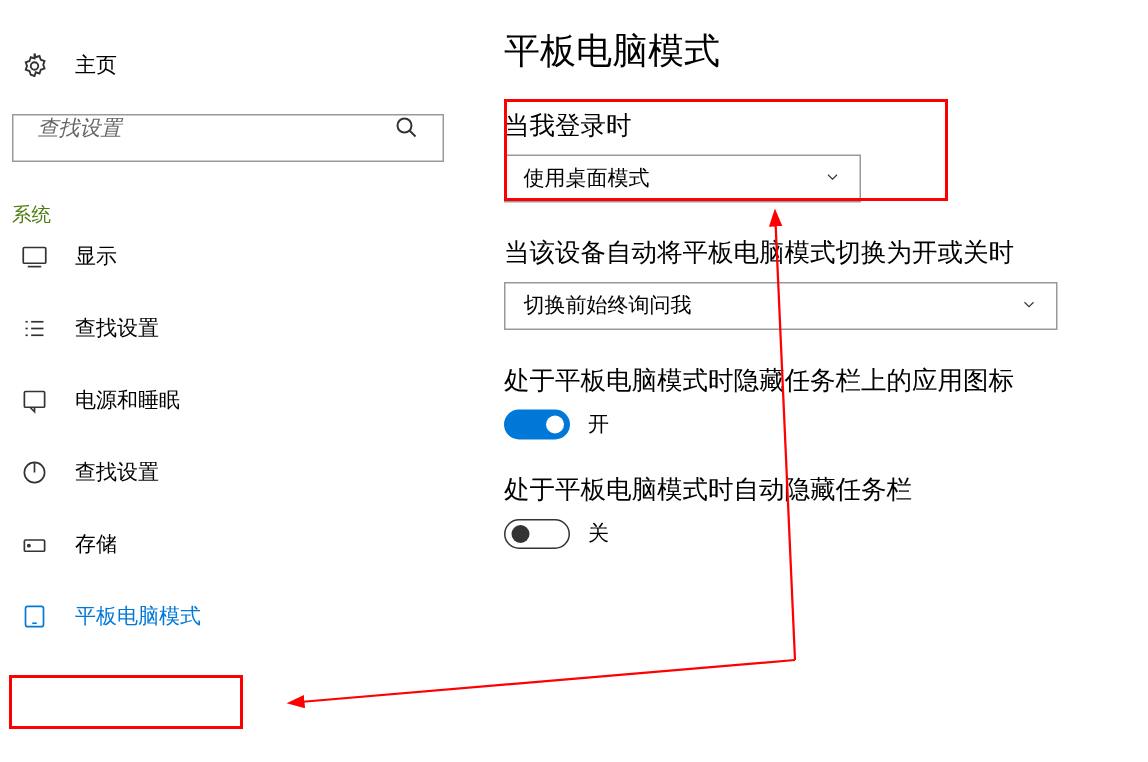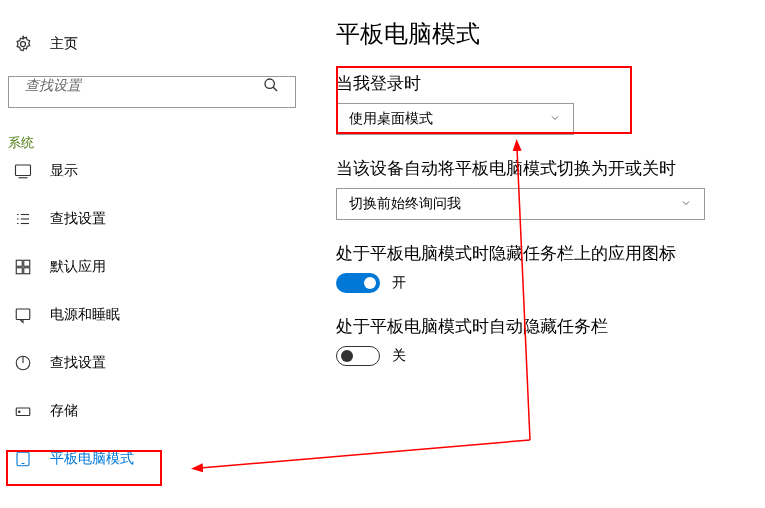--- a/index.html
+++ b/index.html
@@ -156,31 +156,20 @@
           <line x1="9" y1="6" x2="20" y2="6"></line>
         <line x1="4" y1="12" x2="6" y2="12"></line>
           <line x1="9" y1="12" x2="20" y2="12"></line>
         <line x1="4" y1="18" x2="6" y2="18"></line>
           <line x1="9" y1="18" x2="20" y2="18"></line>
       </svg>
     </span>
     <span>查找设置</span>
   </div>
 
-  <div class="nav-item">
-    <span class="icon">
-      <svg width="18" height="18" viewBox="0 0 24 24" fill="none" stroke="currentColor" stroke-width="1.5">
-        <rect x="3" y="3" width="8" height="8"></rect>
-          <rect x="13" y="3" width="8" height="8"></rect>
-        <rect x="3" y="13" width="8" height="8"></rect>
-          <rect x="13" y="13" width="8" height="8"></rect>
-      </svg>
-    </span>
-    <span>默认应用</span>
-  </div>
 
   <div class="nav-item">
     <span class="icon">
       <svg width="18" height="18" viewBox="0 0 24 24" fill="none" stroke="currentColor" stroke-width="1.5">
         <rect x="3" y="4" width="18" height="14" rx="1"></rect>
           <path d="M8 18 L12 22 L12 18"></path>
       </svg>
     </span>
     <span>电源和睡眠</span>
   </div>

